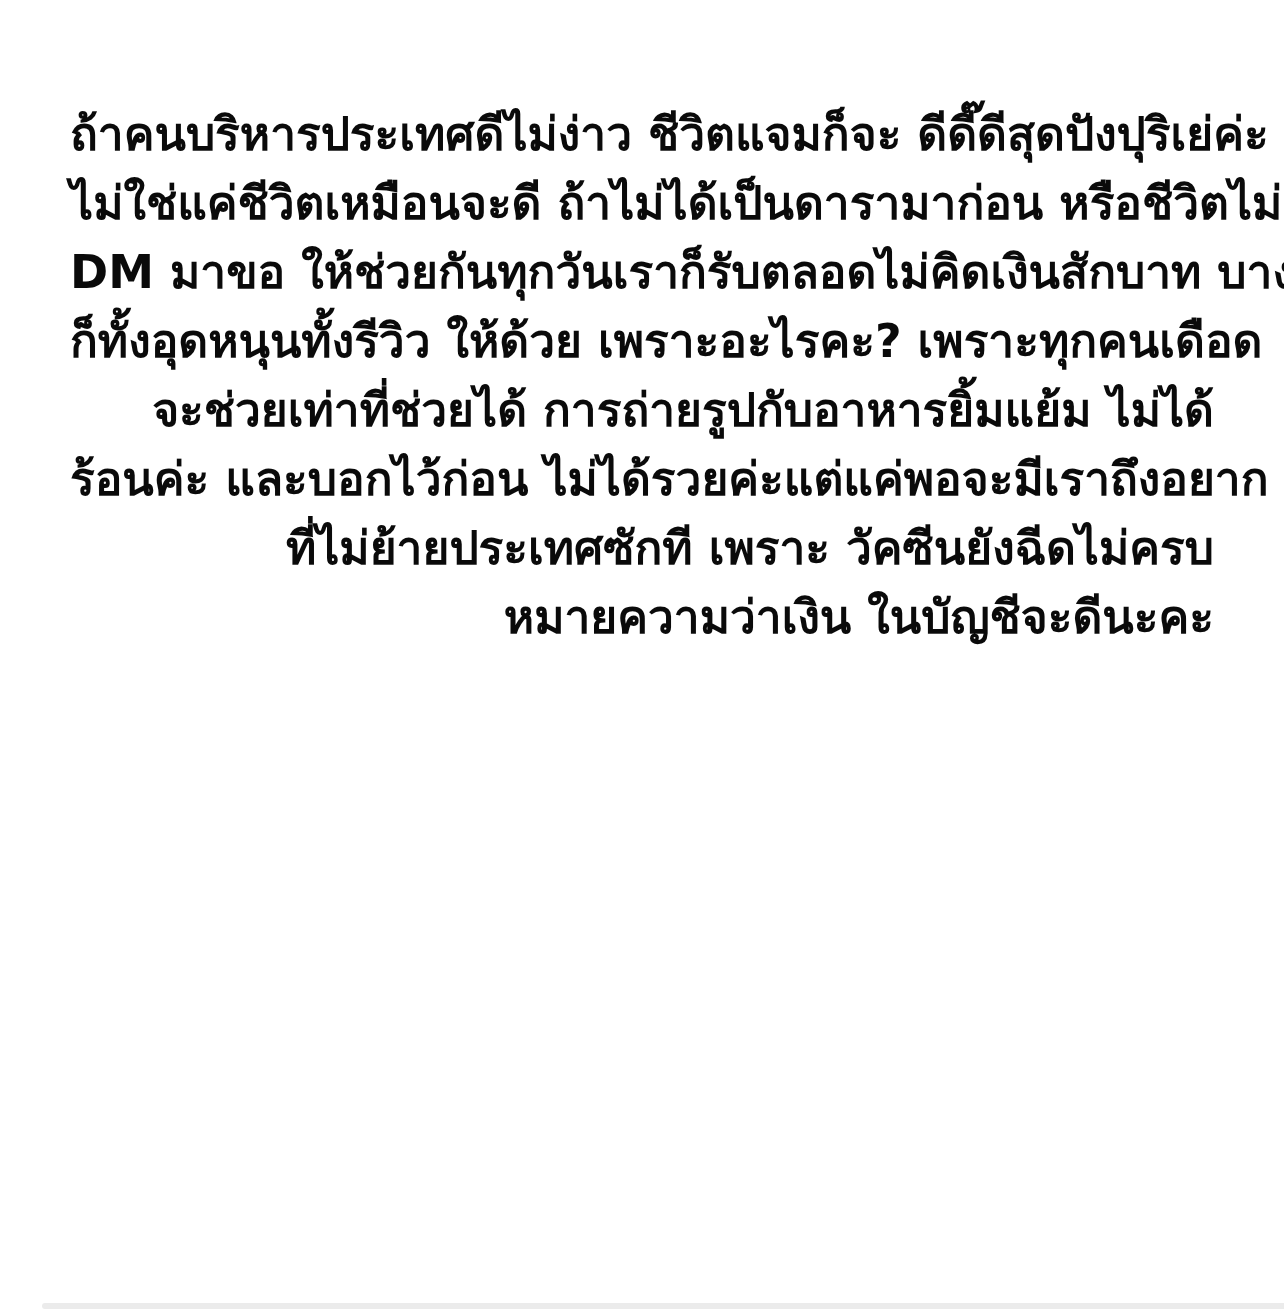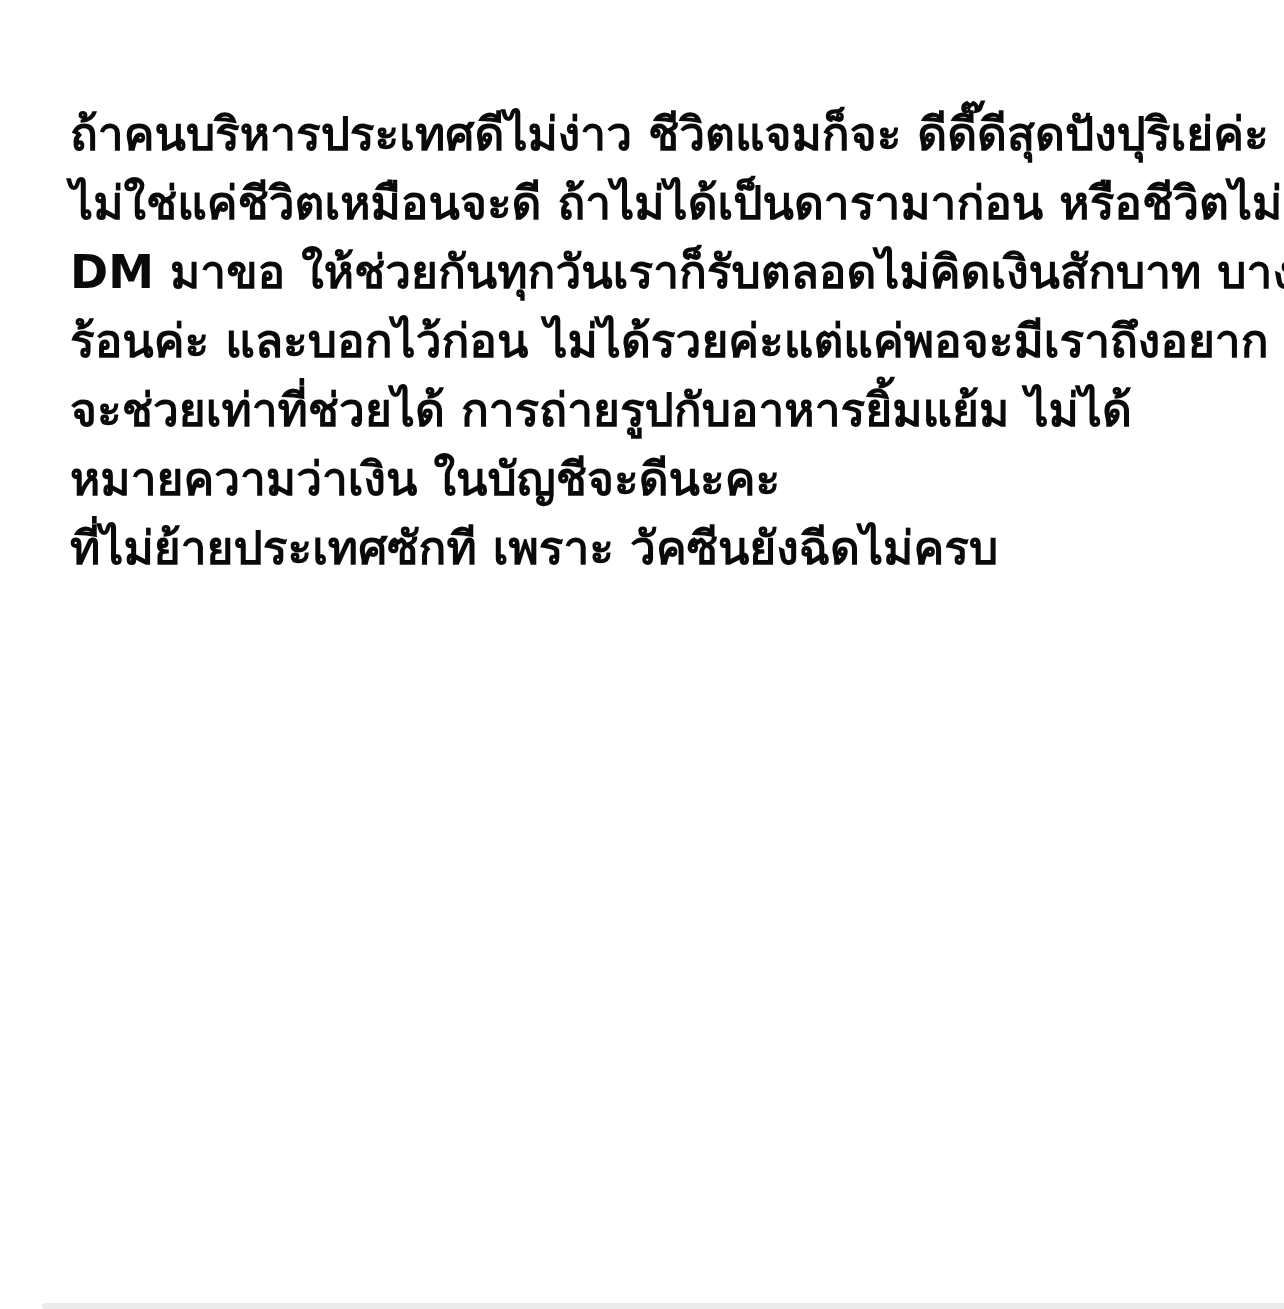--- a/index.html
+++ b/index.html
@@ -12,21 +12,21 @@
     height: 1309px;
     background: #ffffff;
     overflow: hidden;
     font-family: "DejaVu Sans", sans-serif;
   }
   .text-block {
     position: absolute;
     top: 100px;
     left: 70px;
     right: 70px;
-    text-align: left;
+    text-align: right;
   }
   .text-block .line {
     margin: 0;
     font-size: 46px;
     line-height: 69px;
     font-weight: 700;
     color: #0a0a0a;
     letter-spacing: 0px;
     white-space: nowrap;
   }
@@ -42,19 +42,20 @@
   }
 </style>
 </head>
 <body>
 
 <div class="canvas">
   <div class="text-block">
     <p class="line">ถ้าคนบริหารประเทศดีไม่ง่าว ชีวิตแจมก็จะ ดีดี๊ดีสุดปังปุริเย่ค่ะ</p>
     <p class="line">ไม่ใช่แค่ชีวิตเหมือนจะดี ถ้าไม่ได้เป็นดารามาก่อน หรือชีวิตไม่มี</p>
     <p class="line">DM มาขอ ให้ช่วยกันทุกวันเราก็รับตลอดไม่คิดเงินสักบาท บางที</p>
+    <p class="line">ก็ทั้งอุดหนุนทั้งรีวิว ให้ด้วย เพราะอะไรคะ? เพราะทุกคนเดือด</p>
+    <p class="line">จะช่วยเท่าที่ช่วยได้ การถ่ายรูปกับอาหารยิ้มแย้ม ไม่ได้</p>
     <p class="line">ร้อนค่ะ และบอกไว้ก่อน ไม่ได้รวยค่ะแต่แค่พอจะมีเราถึงอยาก</p>
-    <p class="line">จะช่วยเท่าที่ช่วยได้ การถ่ายรูปกับอาหารยิ้มแย้ม ไม่ได้</p>
+    <p class="line">ที่ไม่ย้ายประเทศซักที เพราะ วัคซีนยังฉีดไม่ครบ</p>
     <p class="line">หมายความว่าเงิน ในบัญชีจะดีนะคะ</p>
-    <p class="line">ที่ไม่ย้ายประเทศซักที เพราะ วัคซีนยังฉีดไม่ครบ</p>
   </div>
   <div class="bottom-bar"></div>
 </div>
 
 </body></html>

